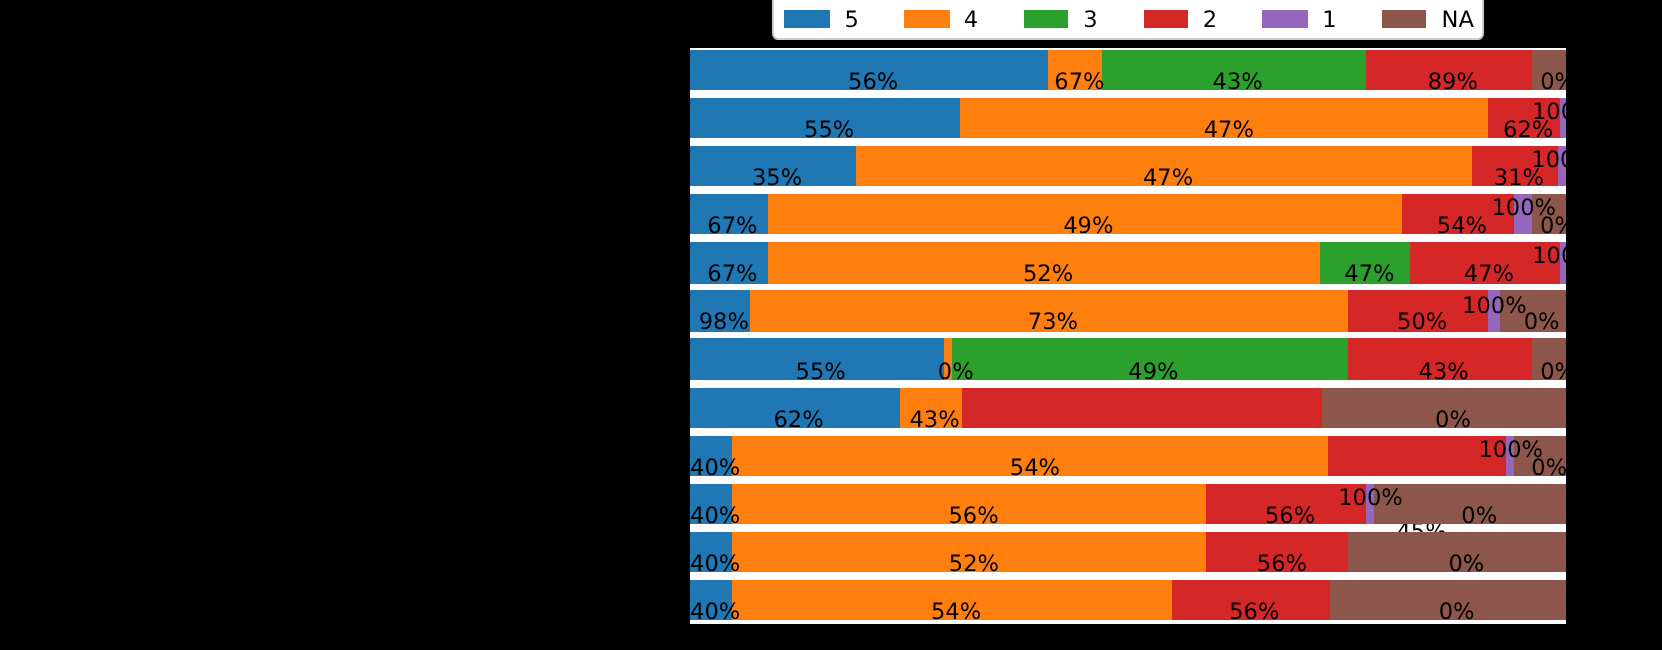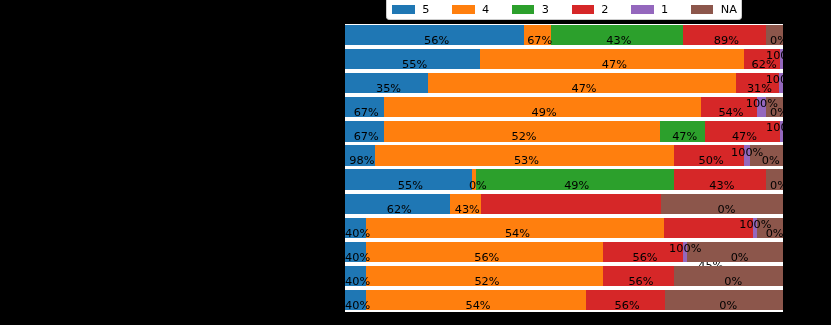--- a/index.html
+++ b/index.html
@@ -109,21 +109,21 @@
       <div class="bar-row" style="left: 344.8px; top: 145.3px; height: 20.35px; width: 486.2px;">
         <div class="bar-segs">
           <div class="seg" style="width: 30.1996px; background: rgb(31, 119, 180);"></div>
           <div class="seg" style="width: 298.899px; background: rgb(255, 127, 14);"></div>
           <div class="seg" style="width: 70.3979px; background: rgb(214, 39, 40);"></div>
           <div class="seg" style="width: 5.39818px; background: rgb(148, 103, 189);"></div>
           <div class="seg" style="width: 38.3013px; background: rgb(140, 86, 75);"></div>
         </div>
         <div class="seg-labels">
           <span class="seg-label" style="font-size: 11.3px; left: 17.0998px; top: 16.075px;">98%</span>
-          <span class="seg-label" style="font-size: 11.3px; left: 181.649px; top: 16.075px;">53%</span>
+          <span class="seg-label" style="font-size: 11.3px; left: 181.649px; top: 16.075px;">73%</span>
           <span class="seg-label" style="font-size: 11.3px; left: 366.297px; top: 16.075px;">50%</span>
           <span class="seg-label" style="font-size: 11.3px; left: 402.395px; top: 7.275px;">100%</span>
           <span class="seg-label" style="font-size: 11.3px; left: 426.045px; top: 16.075px;">0%</span>
         </div>
       </div>
       <div class="bar-row" style="left: 344.8px; top: 169.44px; height: 20.35px; width: 486.2px;">
         <div class="bar-segs">
           <div class="seg" style="width: 127.101px; background: rgb(31, 119, 180);"></div>
           <div class="seg" style="width: 3.90016px; background: rgb(255, 127, 14);"></div>
           <div class="seg" style="width: 197.8px; background: rgb(44, 160, 44);"></div>

